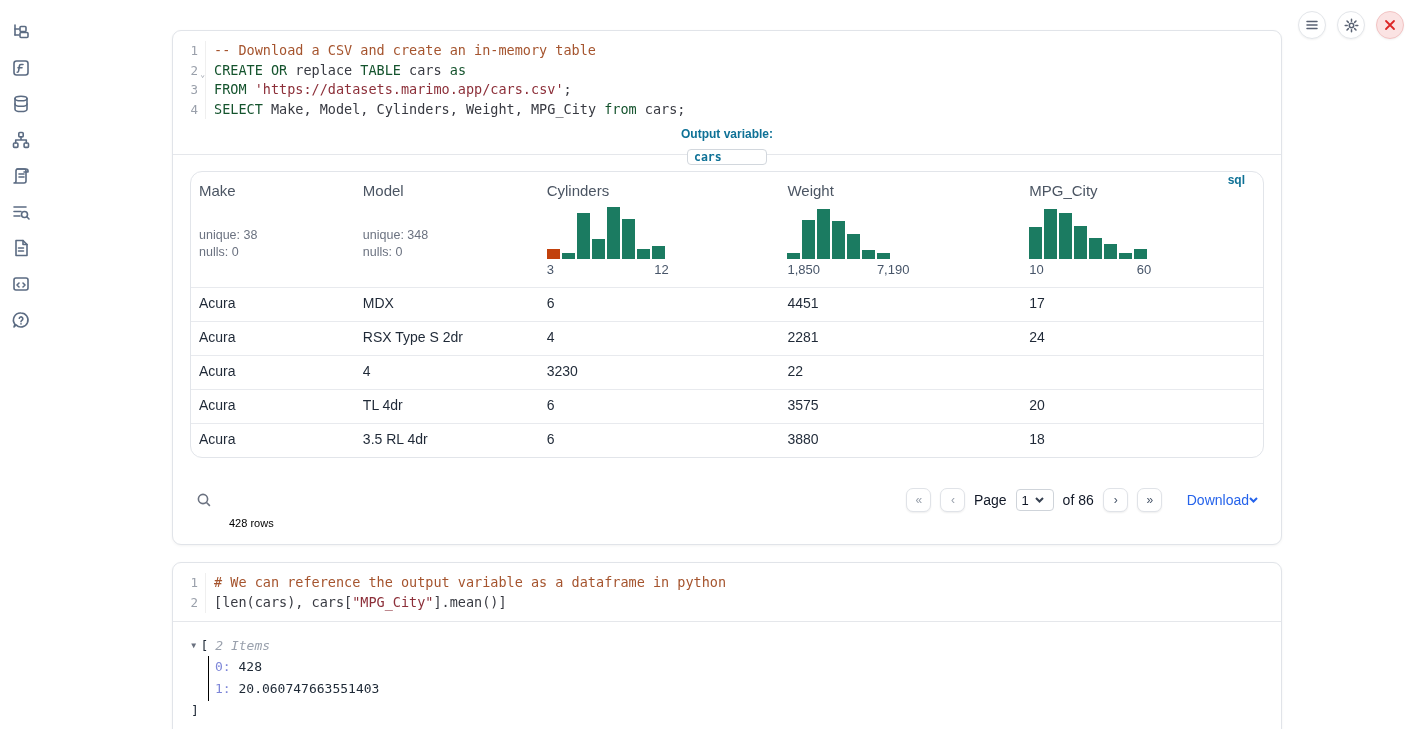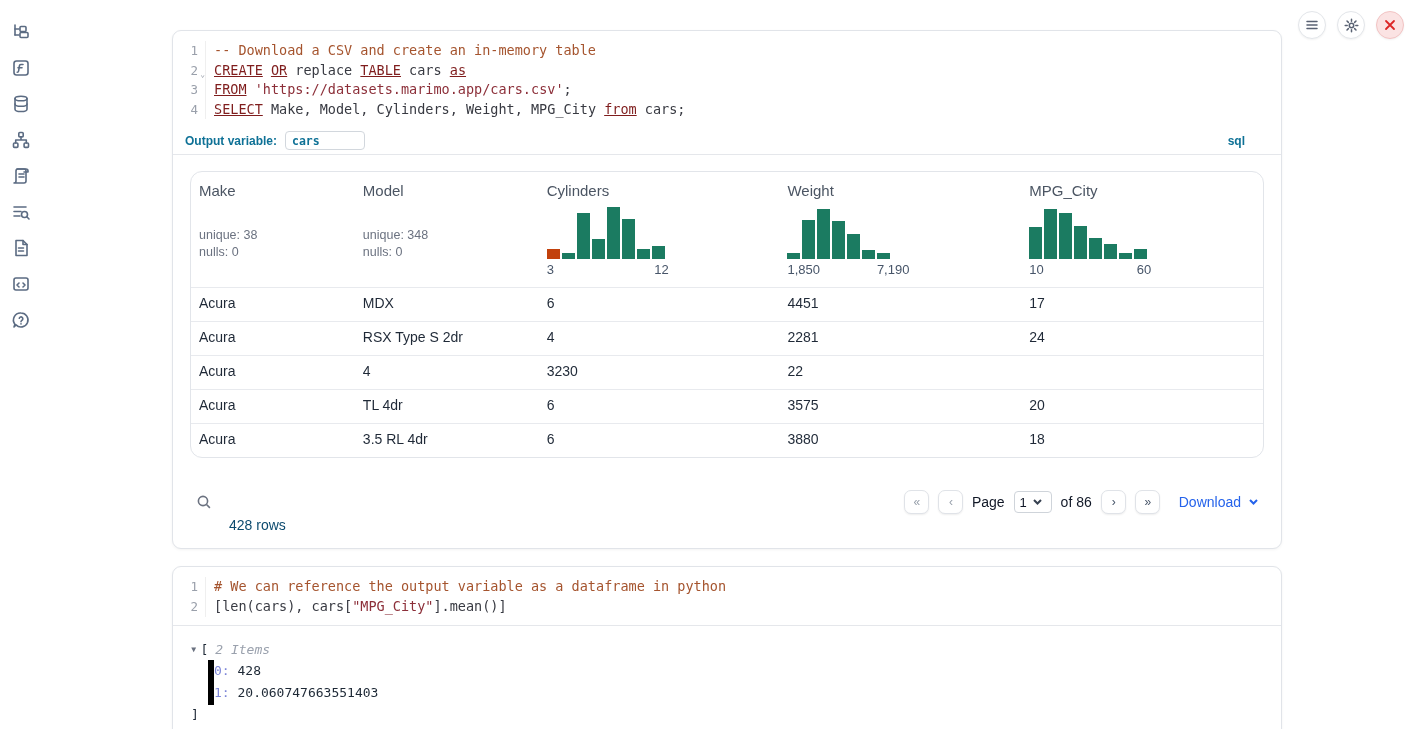--- a/index.html
+++ b/index.html
@@ -20,61 +20,61 @@
   
   .main { position:absolute; left:172px; top:30px; width:1110px; }
   .cell-card { background:#fff; border:1px solid #e1e4e9; border-radius:9px; box-shadow:0 1px 3px rgba(0,0,0,.05); }
   .cell-card + .cell-card { margin-top:17px; }
 
   .code-area { display:flex; padding:10px 0 8px; }
   .gutter { width:33px; flex:none; border-right:1px solid #efefef; text-align:right; padding-right:7px; }
   .gutter .ln { font-family:"DejaVu Sans Mono", monospace; font-size:12.5px; line-height:19.6px; color:#9aa0ab; position:relative; }
   .gutter .fold { position:absolute; right:-7px; top:4px; font-size:8px; color:#9aa0ab; cursor:pointer; }
   .code-lines { padding-left:8px; font-family:"DejaVu Sans Mono", monospace; font-size:13.5px; line-height:19.6px; white-space:pre; color:#383a42; cursor:text; flex:1; }
-  .tok-kw { color:#7f1d1d;text-decoration:underline; }
+  .tok-kw { color:#14532d; }
   .tok-com { color:#a5542e; }
   .tok-str { color:#8c2f39; }
 
-  .outvar-row { height:28px; border-bottom:1px solid #e5e7eb; display:flex; align-items:center; padding:0 12px; gap:8px; }
+  .outvar-row { height:28px; border-bottom:1px solid #e5e7eb; display:flex; align-items:center; padding:0 12px; gap:8px;flex-direction:column; }
   .outvar-label { font-size:12px; font-weight:bold; color:#0e7196; }
   .outvar-input { width:80px; height:19px; border:1px solid #d2d7dd; border-radius:4px; padding:0 6px; font-family:"DejaVu Sans Mono", monospace; font-size:11.5px; font-weight:bold; color:#0e7196; background:#fff; }
   .lang-badge { margin-left:auto; margin-right:24px; font-size:12px; font-weight:bold; color:#0e7196; cursor:pointer; }
 
   .cell-output { padding:16px 17px 8px; }
   .table-card { border:1px solid #e2e5ea; border-radius:12px; overflow:hidden; }
   .tgrid-row { display:grid; grid-template-columns:164fr 184fr 241fr 242fr 242fr; }
   .th { padding:10px 8px 10px; }
   .th-label { font-size:15px; color:#4b5563; }
   .th-stats { margin-top:28px; font-size:12.5px; color:#6b7280; line-height:17px; }
   .hist { margin-top:8px; width:122px; }
   .hist-bars { display:flex; align-items:flex-end; gap:2px; height:52px; }
   .hist-bar { width:13px; flex:none; }
   .hist-axis { display:flex; justify-content:space-between; font-size:13px; color:#475569; margin-top:3px; }
   .trow { border-top:1px solid #e8eaee; }
   .td { padding:7px 8px; font-size:14px; color:#1f2937; height:33px; }
 
   .table-footer { display:flex; align-items:center; padding:13px 6px 7px; }
   .tf-left { display:flex; align-items:center; gap:16px; }
   .tf-left svg { stroke:#6b7280; fill:none; stroke-width:1.6; }
-  .rowcount { font-size:14px; color:#0c4a6e;margin-top:46px; }
+  .rowcount { font-size:11px; color:#000000;margin-top:46px; }
   .tf-right { margin-left:auto; display:flex; align-items:center; gap:9px; }
   .pg-btn { width:25px; height:24px; background:#fff; border:1px solid #e0e3e8; border-radius:7px; box-shadow:0 1px 2px rgba(0,0,0,.07); display:flex; align-items:center; justify-content:center; font-size:12px; color:#475569; cursor:pointer; letter-spacing:-1px; }
   .pg-btn.dim { color:#98a0ac; }
   .pg-text { font-size:14px; color:#111827; }
   .page-select { height:22px; min-width:38px; border:1px solid #cfd4da; border-radius:4px; background:#fff; display:flex; align-items:center; gap:6px; padding:0 5px; font-size:13px; color:#111827; cursor:pointer; }
   .page-select svg { stroke:#374151; fill:none; stroke-width:2; }
-  .download { display:flex; align-items:center; gap:8px; color:#2563eb; font-size:14px; margin-left:10px; cursor:pointer; }
+  .download { display:flex; align-items:center; gap:0; color:#2563eb; font-size:14px; margin-left:16px; cursor:pointer; }
   .download svg { stroke:#2563eb; fill:none; stroke-width:2; }
 
   .divider { border-top:1px solid #e5e7eb; }
   .tree-output { font-family:"DejaVu Sans Mono", monospace; font-size:13px; color:#1e2936; padding:16px 18px 22px; }
   .tree-head { display:flex; align-items:center; }
   .tree-caret { font-size:9px; color:#6b7280; margin-right:4px; cursor:pointer; }
   .tree-meta { font-style:italic; color:#9aa1ad; margin-left:7px; }
-  .tree-items { margin-left:17px; border-left:6px solid #000000; margin-top:3px; margin-bottom:2px; }
+  .tree-items { margin-left:17px; border-left:1px solid #000000; padding-left:6px; margin-top:3px; margin-bottom:2px; }
   .tree-item { line-height:22.5px; }
   .tree-key { color:#7d86d8; }
 </style>
 </head>
 <body>
 
 <div class="sidebar">
   <button class="side-btn" title="">
     <svg viewBox="0 0 20 20">
         <path d="M4 3v10"></path>

